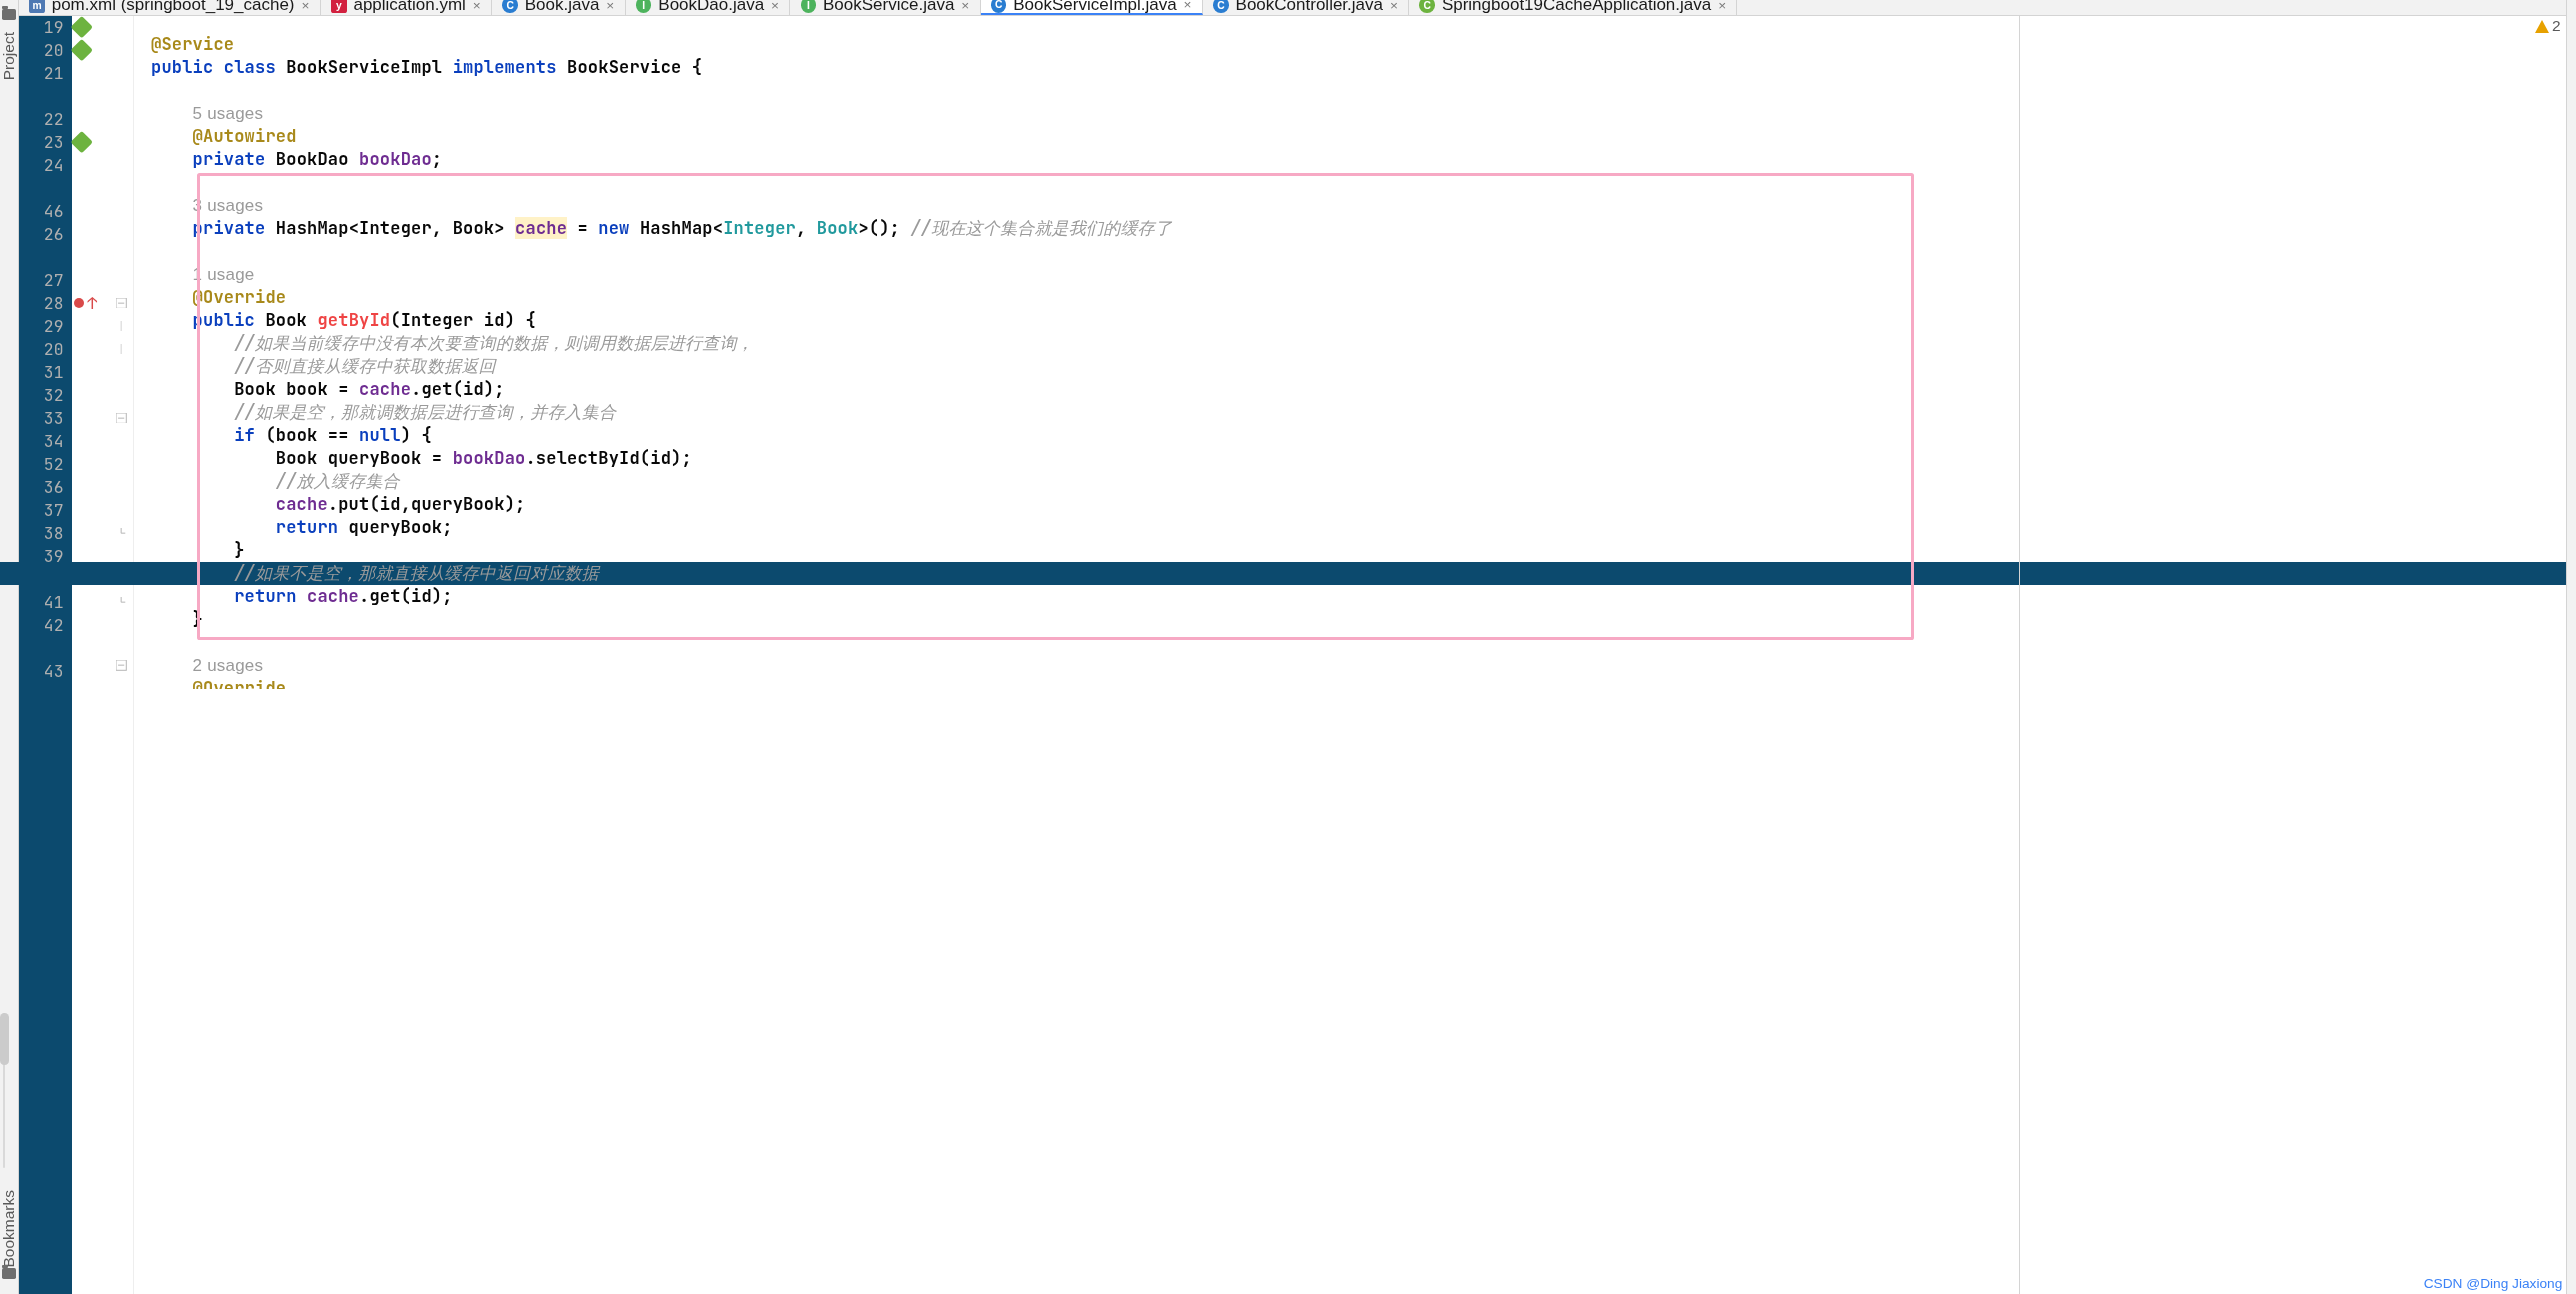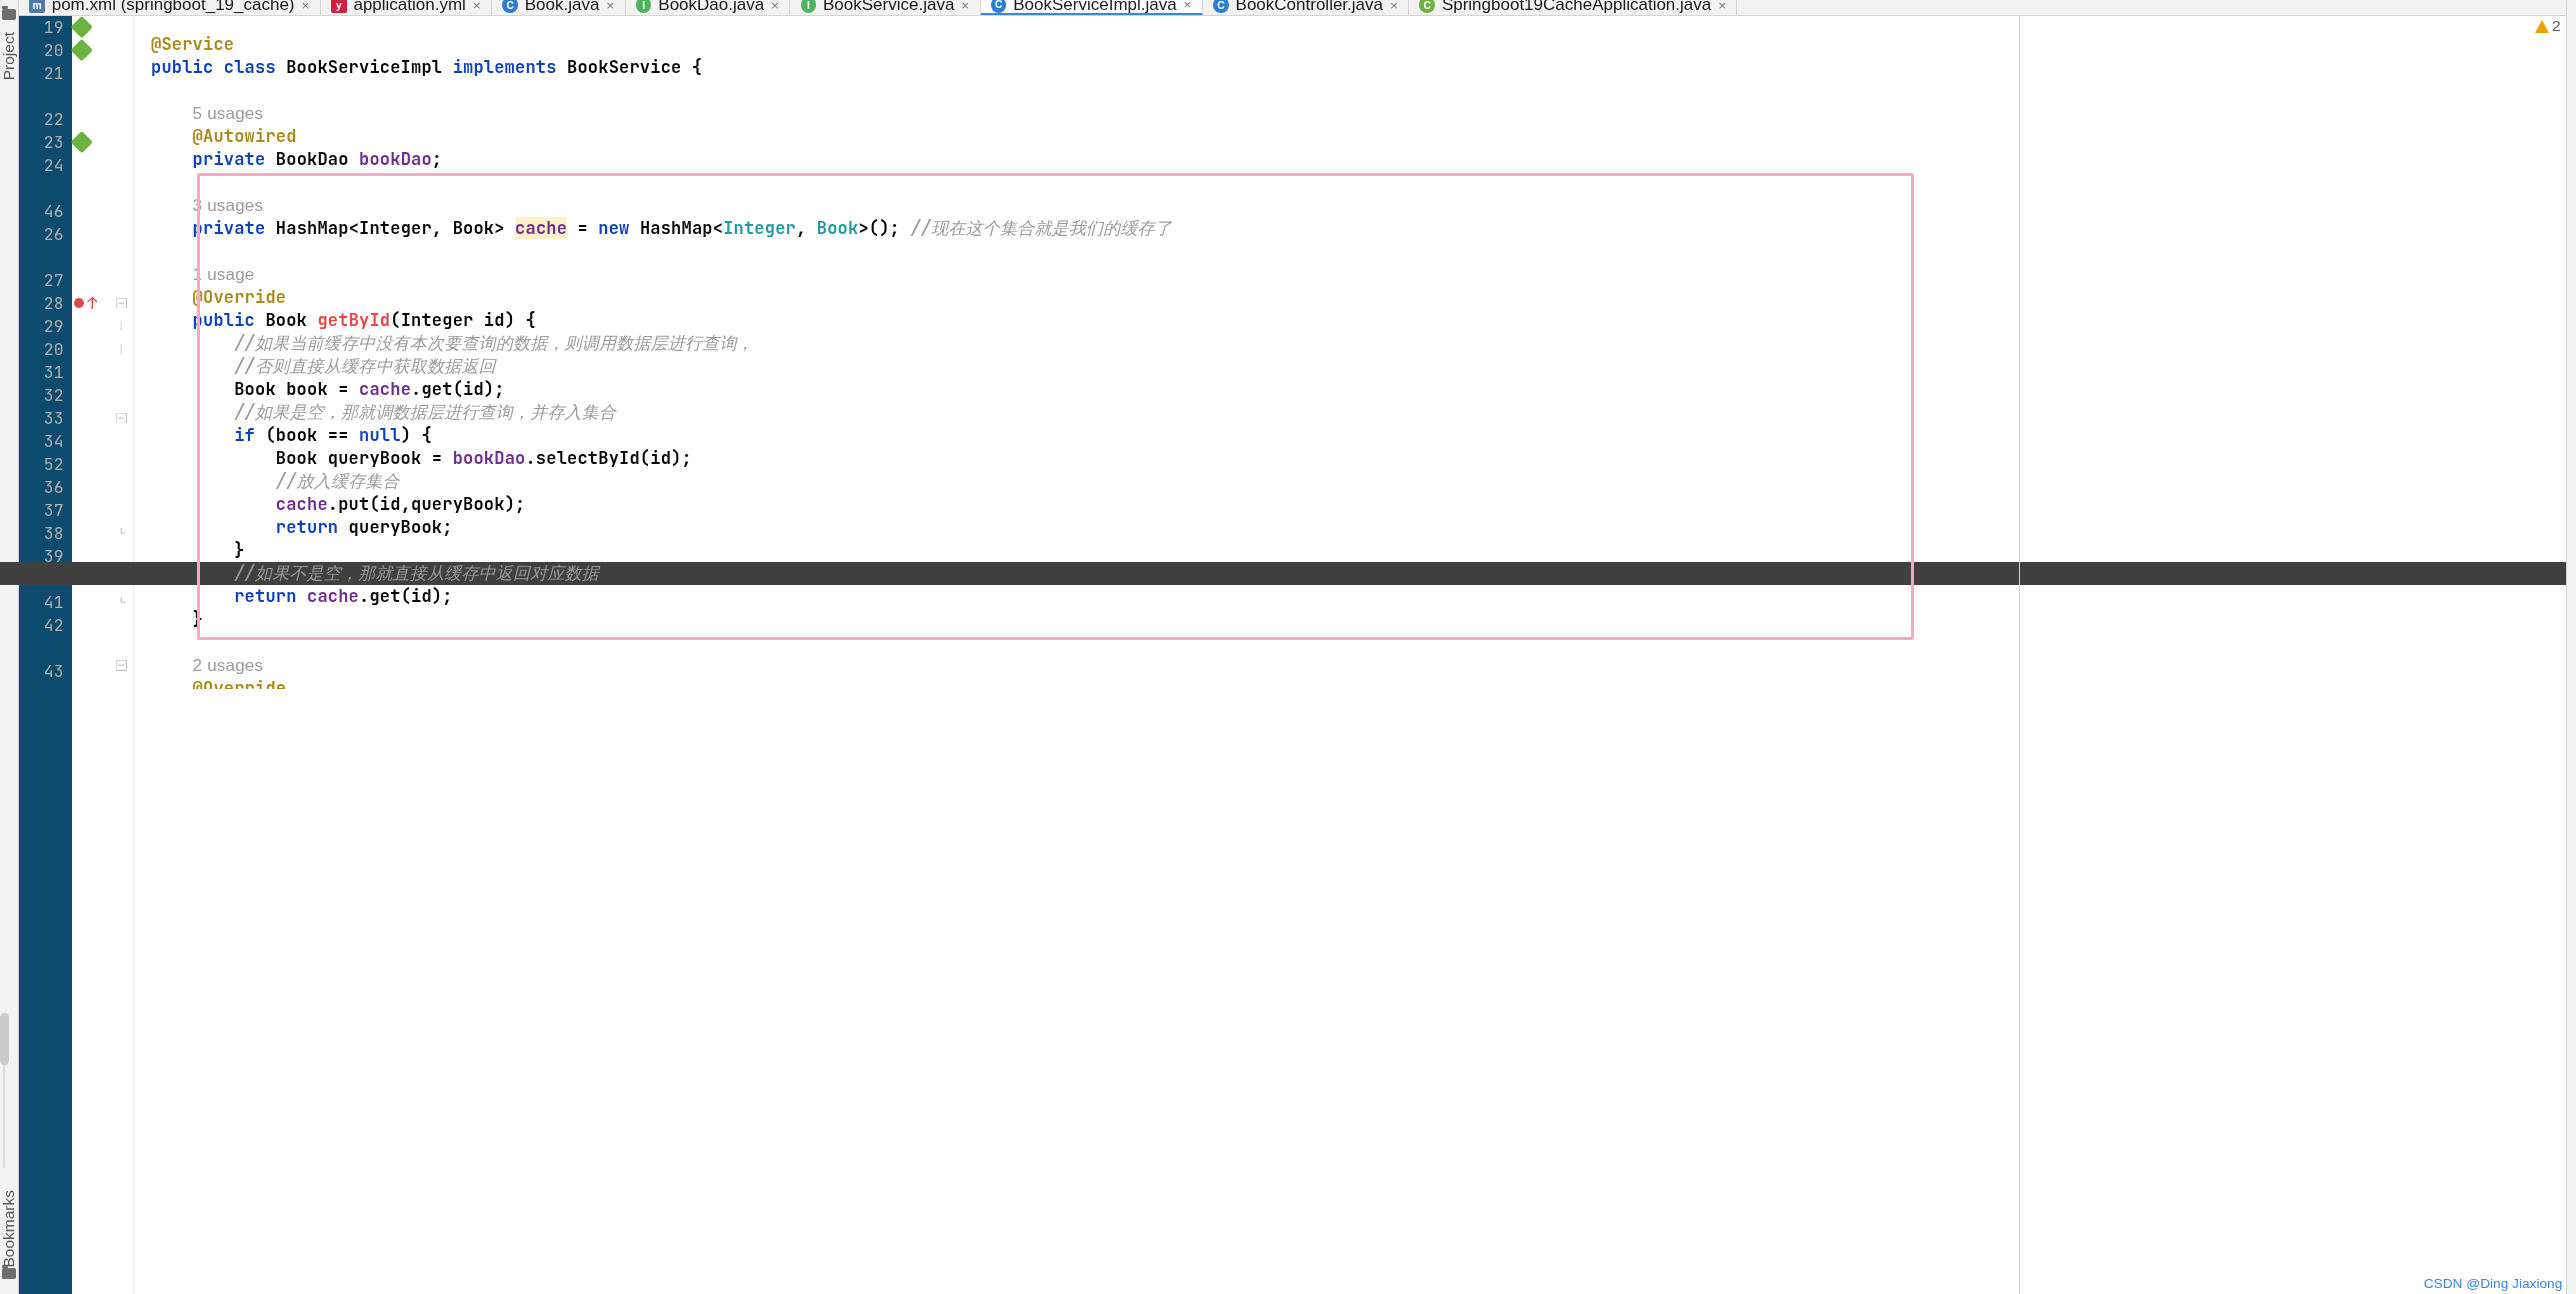--- a/index.html
+++ b/index.html
@@ -193,21 +193,21 @@
   .ident{ color: #080808; }
   .field{ color: #6e2c91; }
   .hlf  { background: #fff2c7; color:#6e2c91; padding:0 0px; }
   .meth { color: #ef4444; }
   .type { color: #080808; }
   .generic { color: #20999d; }
   .comment { color: #9a9a9a; font-style: italic; font-weight: 500; }
   .punc { color: #080808; }
 
   .current-line-row {
-    background: #404040;
+    background: #0c4a6e;
   }
 
   
   .pinkbox {
     position: absolute;
     border: 3.4px solid #f7a9c4;
     border-radius: 2.6px;
     pointer-events: none;
     z-index: 5;
   }

